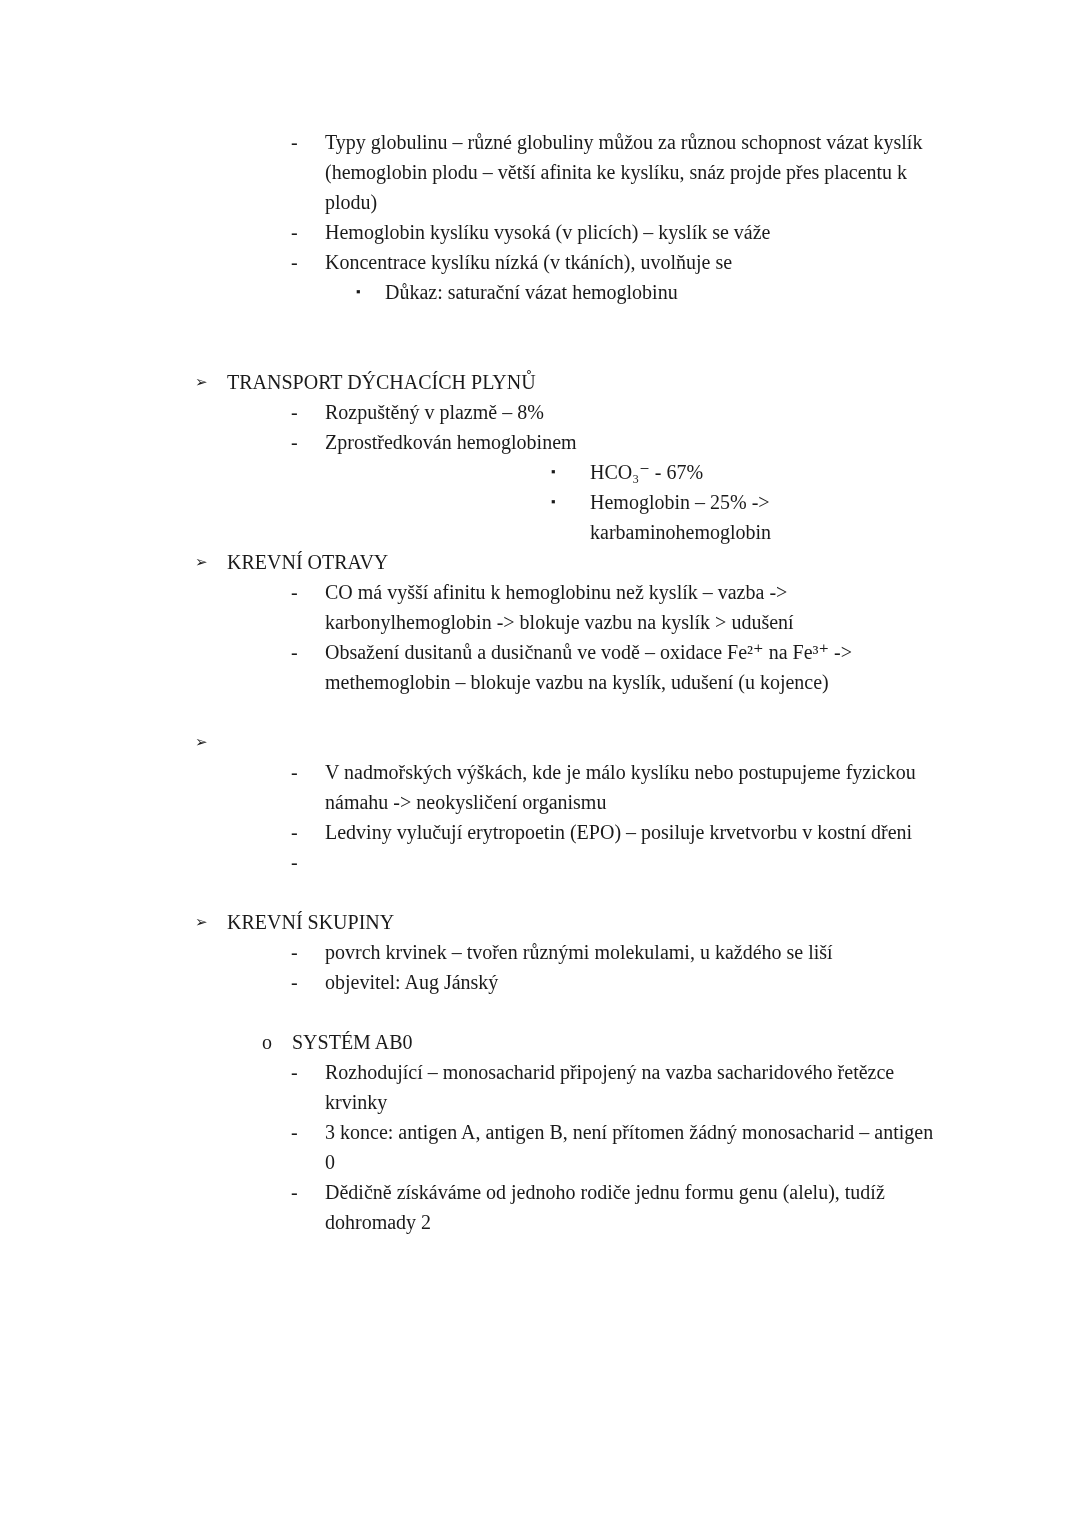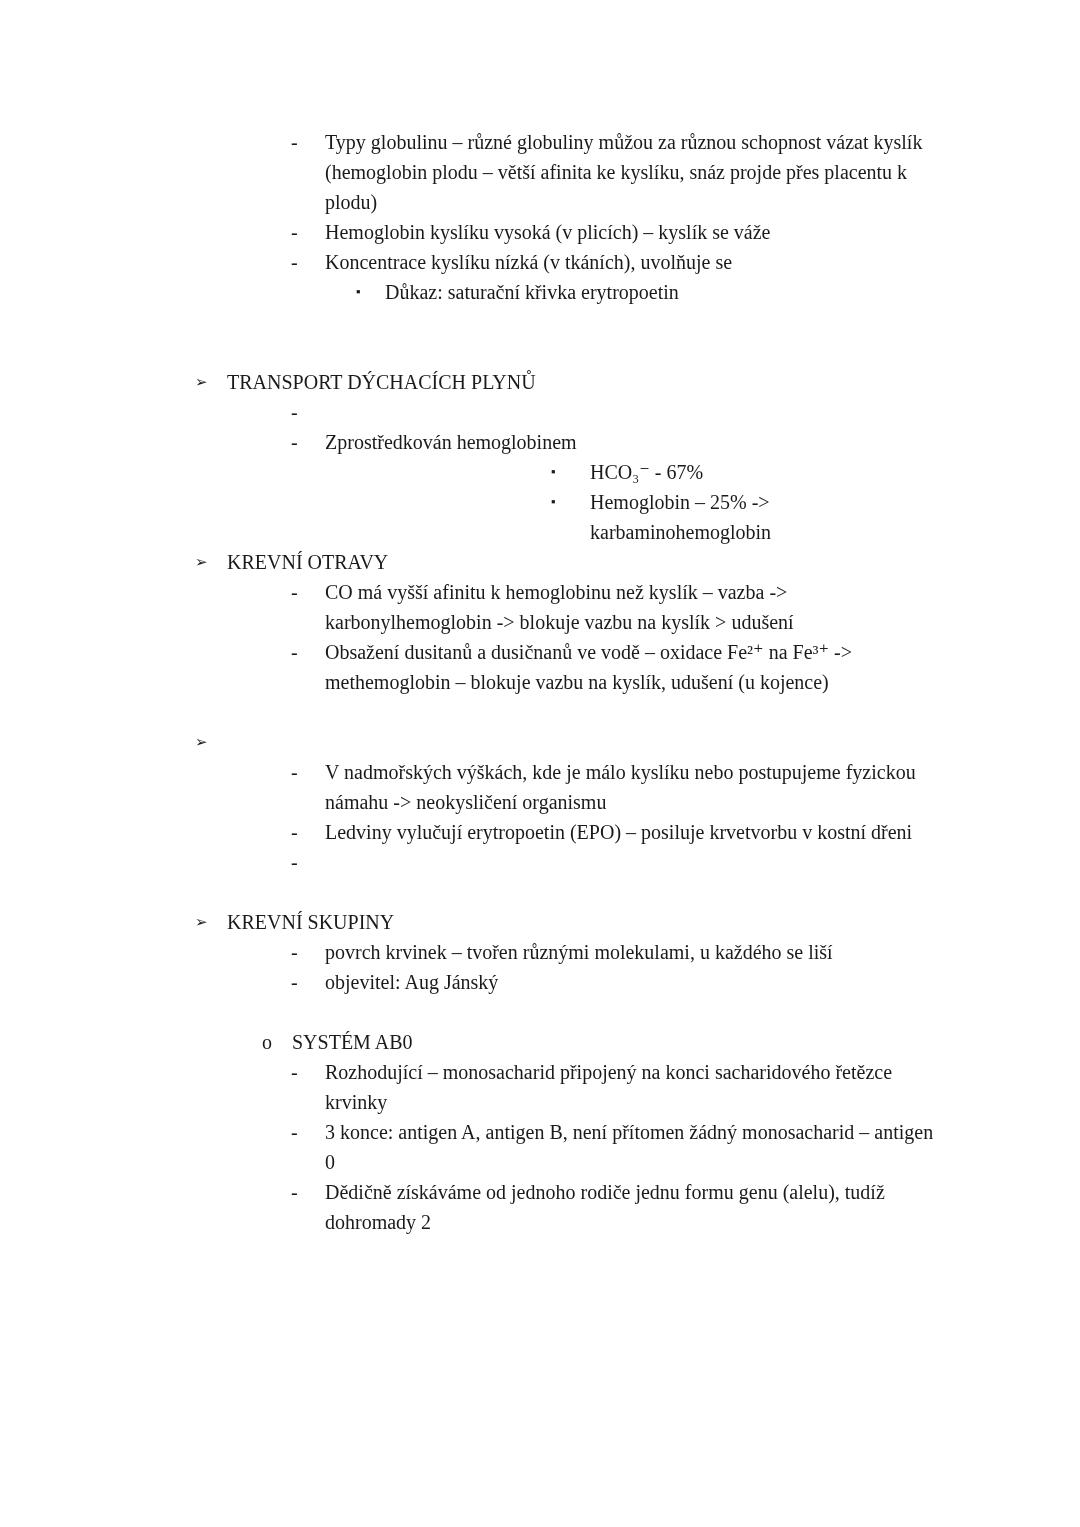--- a/index.html
+++ b/index.html
@@ -48,28 +48,29 @@
       <div class="item lvl-dash">
         <span class="marker">-</span>
         <div class="text">Hemoglobin kyslíku vysoká (v plicích) – kyslík se váže</div>
       </div>
       <div class="item lvl-dash">
         <span class="marker">-</span>
         <div class="text">Koncentrace kyslíku nízká (v tkáních), uvolňuje se</div>
       </div>
       <div class="item lvl-square">
         <span class="marker">▪</span>
-        <div class="text">Důkaz: saturační křivka erytropoetin</div>
+        <div class="text">Důkaz: saturační vázat hemoglobinu</div>
       </div>
       <div class="item lvl-arrow" style="margin-top: 60px;">
         <span class="marker">➢</span>
         <div class="text">TRANSPORT DÝCHACÍCH PLYNŮ</div>
       </div>
       <div class="item lvl-dash">
         <span class="marker">-</span>
+        <div class="text">Rozpuštěný v plazmě – 8%</div>
       </div>
       <div class="item lvl-dash">
         <span class="marker">-</span>
         <div class="text">Zprostředkován hemoglobinem</div>
       </div>
       <div class="item lvl-square-deep">
         <span class="marker">▪</span>
         <div class="text">HCO₃⁻ - 67%</div>
       </div>
       <div class="item lvl-square-deep">
@@ -113,21 +114,21 @@
       <div class="item lvl-dash">
         <span class="marker">-</span>
         <div class="text">objevitel: Aug Jánský</div>
       </div>
       <div class="item lvl-circle" style="margin-top: 30px;">
         <span class="marker">o</span>
         <div class="text">SYSTÉM AB0</div>
       </div>
       <div class="item lvl-dash">
         <span class="marker">-</span>
-        <div class="text">Rozhodující – monosacharid připojený na konci sacharidového řetězce krvinky</div>
+        <div class="text">Rozhodující – monosacharid připojený na vazba sacharidového řetězce krvinky</div>
       </div>
       <div class="item lvl-dash">
         <span class="marker">-</span>
         <div class="text">3 konce: antigen A, antigen B, není přítomen žádný monosacharid – antigen 0</div>
       </div>
       <div class="item lvl-dash">
         <span class="marker">-</span>
         <div class="text">Dědičně získáváme od jednoho rodiče jednu formu genu (alelu), tudíž dohromady 2</div>
       </div>
     </div>

